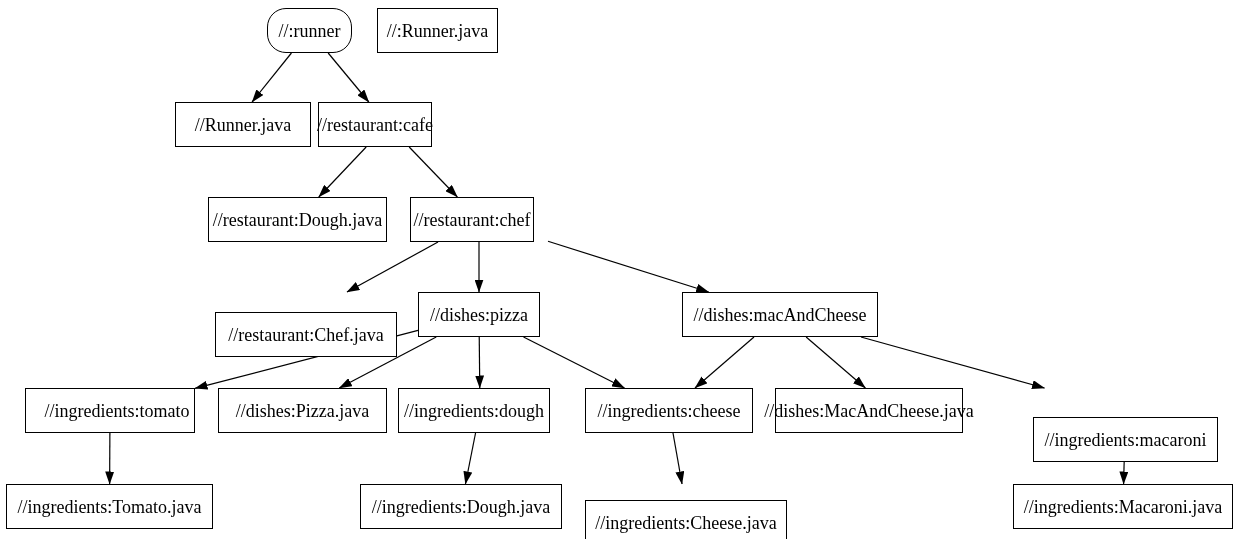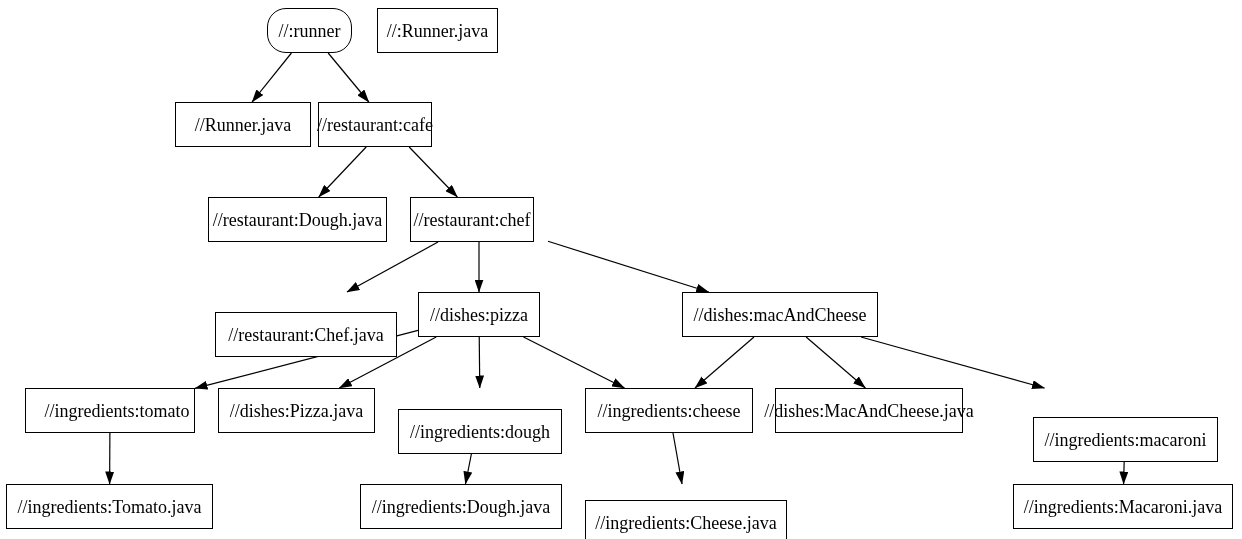--- a/index.html
+++ b/index.html
@@ -76,22 +76,22 @@
       <div class="node" style="left: 267px; top: 8px; width: 85px; border-radius: 19px;">//:runner</div>
       <div class="node" style="left: 377px; top: 8px; width: 121px; text-align: right;">//:Runner.java</div>
       <div class="node" style="left: 175px; top: 102px; width: 136px;">//Runner.java</div>
       <div class="node" style="left: 318px; top: 102px; width: 114px;">//restaurant:cafe</div>
       <div class="node" style="left: 208px; top: 197px; width: 179px;">//restaurant:Dough.java</div>
       <div class="node" style="left: 410px; top: 197px; width: 124px;">//restaurant:chef</div>
       <div class="node" style="left: 215px; top: 292px; width: 182px; margin-top: 20px;">//restaurant:Chef.java</div>
       <div class="node" style="left: 418px; top: 292px; width: 122px;">//dishes:pizza</div>
       <div class="node" style="left: 682px; top: 292px; width: 196px;">//dishes:macAndCheese</div>
       <div class="node" style="left: 25px; top: 388px; width: 170px; padding-left: 14px;">//ingredients:tomato</div>
-      <div class="node" style="left: 218px; top: 388px; width: 157px;">//dishes:Pizza.java</div>
-      <div class="node" style="left: 398px; top: 388px; width: 164px; margin-top: 21px;">//ingredients:dough</div>
+      <div class="node" style="left: 218px; top: 388px; width: 169px;">//dishes:Pizza.java</div>
+      <div class="node" style="left: 398px; top: 388px; width: 152px;">//ingredients:dough</div>
       <div class="node" style="left: 585px; top: 388px; width: 168px;">//ingredients:cheese</div>
       <div class="node" style="left: 775px; top: 388px; width: 188px;">//dishes:MacAndCheese.java</div>
       <div class="node" style="left: 1033px; top: 388px; width: 185px; margin-top: 29px;">//ingredients:macaroni</div>
       <div class="node" style="left: 6px; top: 484px; width: 207px;">//ingredients:Tomato.java</div>
       <div class="node" style="left: 360px; top: 484px; width: 202px;">//ingredients:Dough.java</div>
       <div class="node" style="left: 585px; top: 484px; width: 202px; margin-top: 16px;">//ingredients:Cheese.java</div>
       <div class="node" style="left: 1013px; top: 484px; width: 220px;">//ingredients:Macaroni.java</div>
     </div>
 </div>
 

